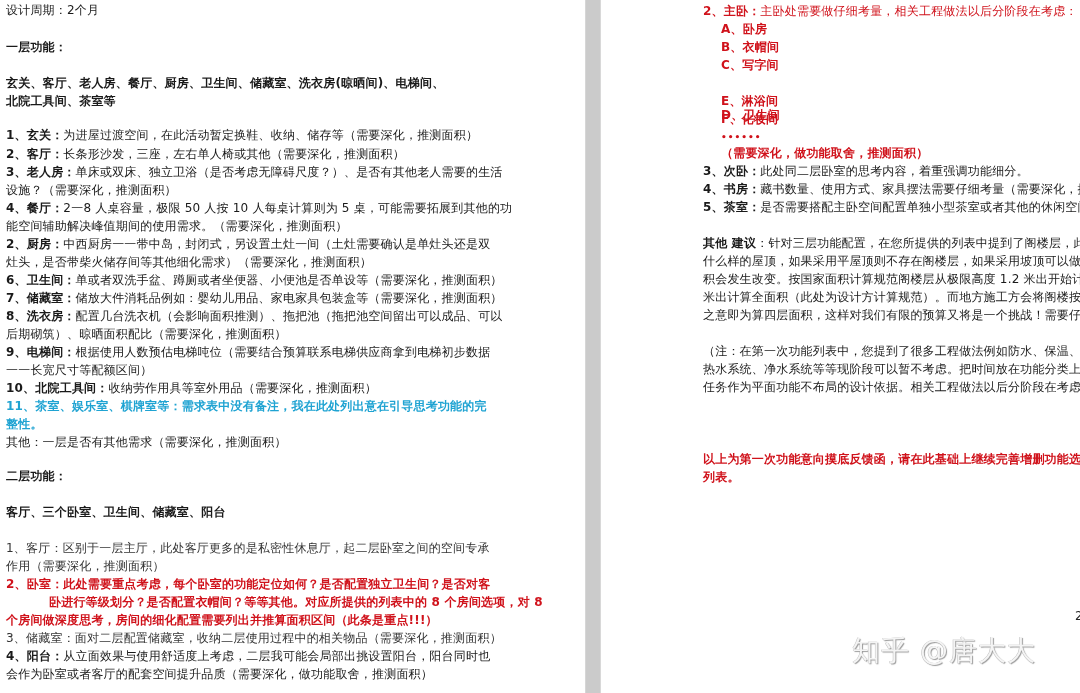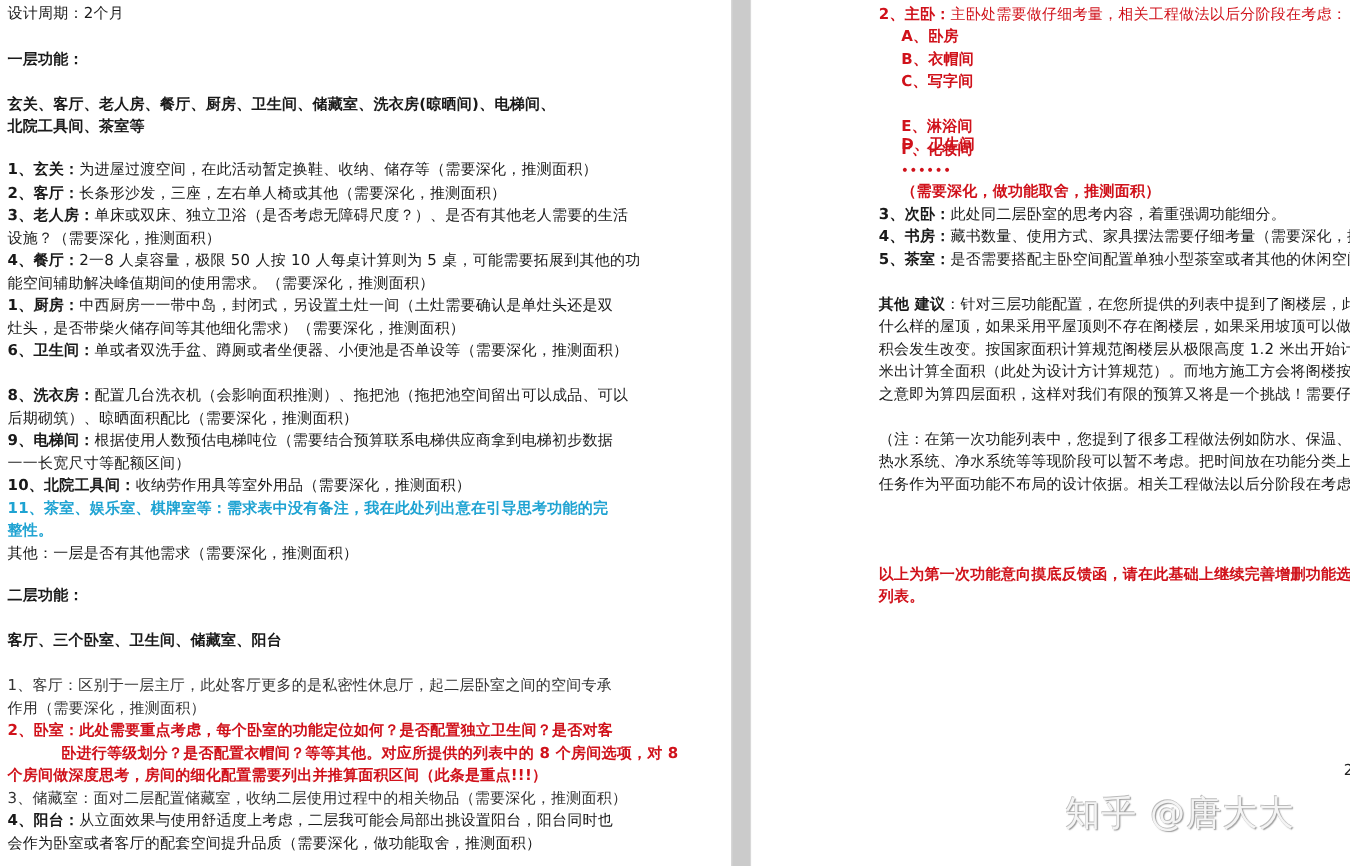--- a/index.html
+++ b/index.html
@@ -58,28 +58,31 @@
     <span class="b">3、老人房：</span><span>单床或双床、独立卫浴（是否考虑无障碍尺度？）、是否有其他老人需要的生活</span>
   </div>
   <div class="txt" style="left:6px;top:181px;">设施？（需要深化，推测面积）</div>
 
   <div class="txt" style="left:6px;top:199px;">
     <span class="b">4、餐厅：</span><span>2一8 人桌容量，极限 50 人按 10 人每桌计算则为 5 桌，可能需要拓展到其他的功</span>
   </div>
   <div class="txt" style="left:6px;top:217px;">能空间辅助解决峰值期间的使用需求。（需要深化，推测面积）</div>
 
   <div class="txt" style="left:6px;top:235px;">
-    <span class="b">1、厨房：</span><span>中西厨房一一带中岛，封闭式，另设置土灶一间（土灶需要确认是单灶头还是双</span>
+    <span class="b">2、厨房：</span><span>中西厨房一一带中岛，封闭式，另设置土灶一间（土灶需要确认是单灶头还是双</span>
   </div>
   <div class="txt" style="left:6px;top:253px;">灶头，是否带柴火储存间等其他细化需求）（需要深化，推测面积）</div>
 
   <div class="txt" style="left:6px;top:271px;">
     <span class="b">6、卫生间：</span><span>单或者双洗手盆、蹲厕或者坐便器、小便池是否单设等（需要深化，推测面积）</span>
   </div>
 
+  <div class="txt" style="left:6px;top:289px;">
+    <span class="b">7、储藏室：</span><span>储放大件消耗品例如：婴幼儿用品、家电家具包装盒等（需要深化，推测面积）</span>
+  </div>
 
   <div class="txt" style="left:6px;top:307px;">
     <span class="b">8、洗衣房：</span><span>配置几台洗衣机（会影响面积推测）、拖把池（拖把池空间留出可以成品、可以</span>
   </div>
   <div class="txt" style="left:6px;top:325px;">后期砌筑）、晾晒面积配比（需要深化，推测面积）</div>
 
   <div class="txt" style="left:6px;top:343px;">
     <span class="b">9、电梯间：</span><span>根据使用人数预估电梯吨位（需要结合预算联系电梯供应商拿到电梯初步数据</span>
   </div>
   <div class="txt" style="left:6px;top:361px;">一一长宽尺寸等配额区间）</div>

